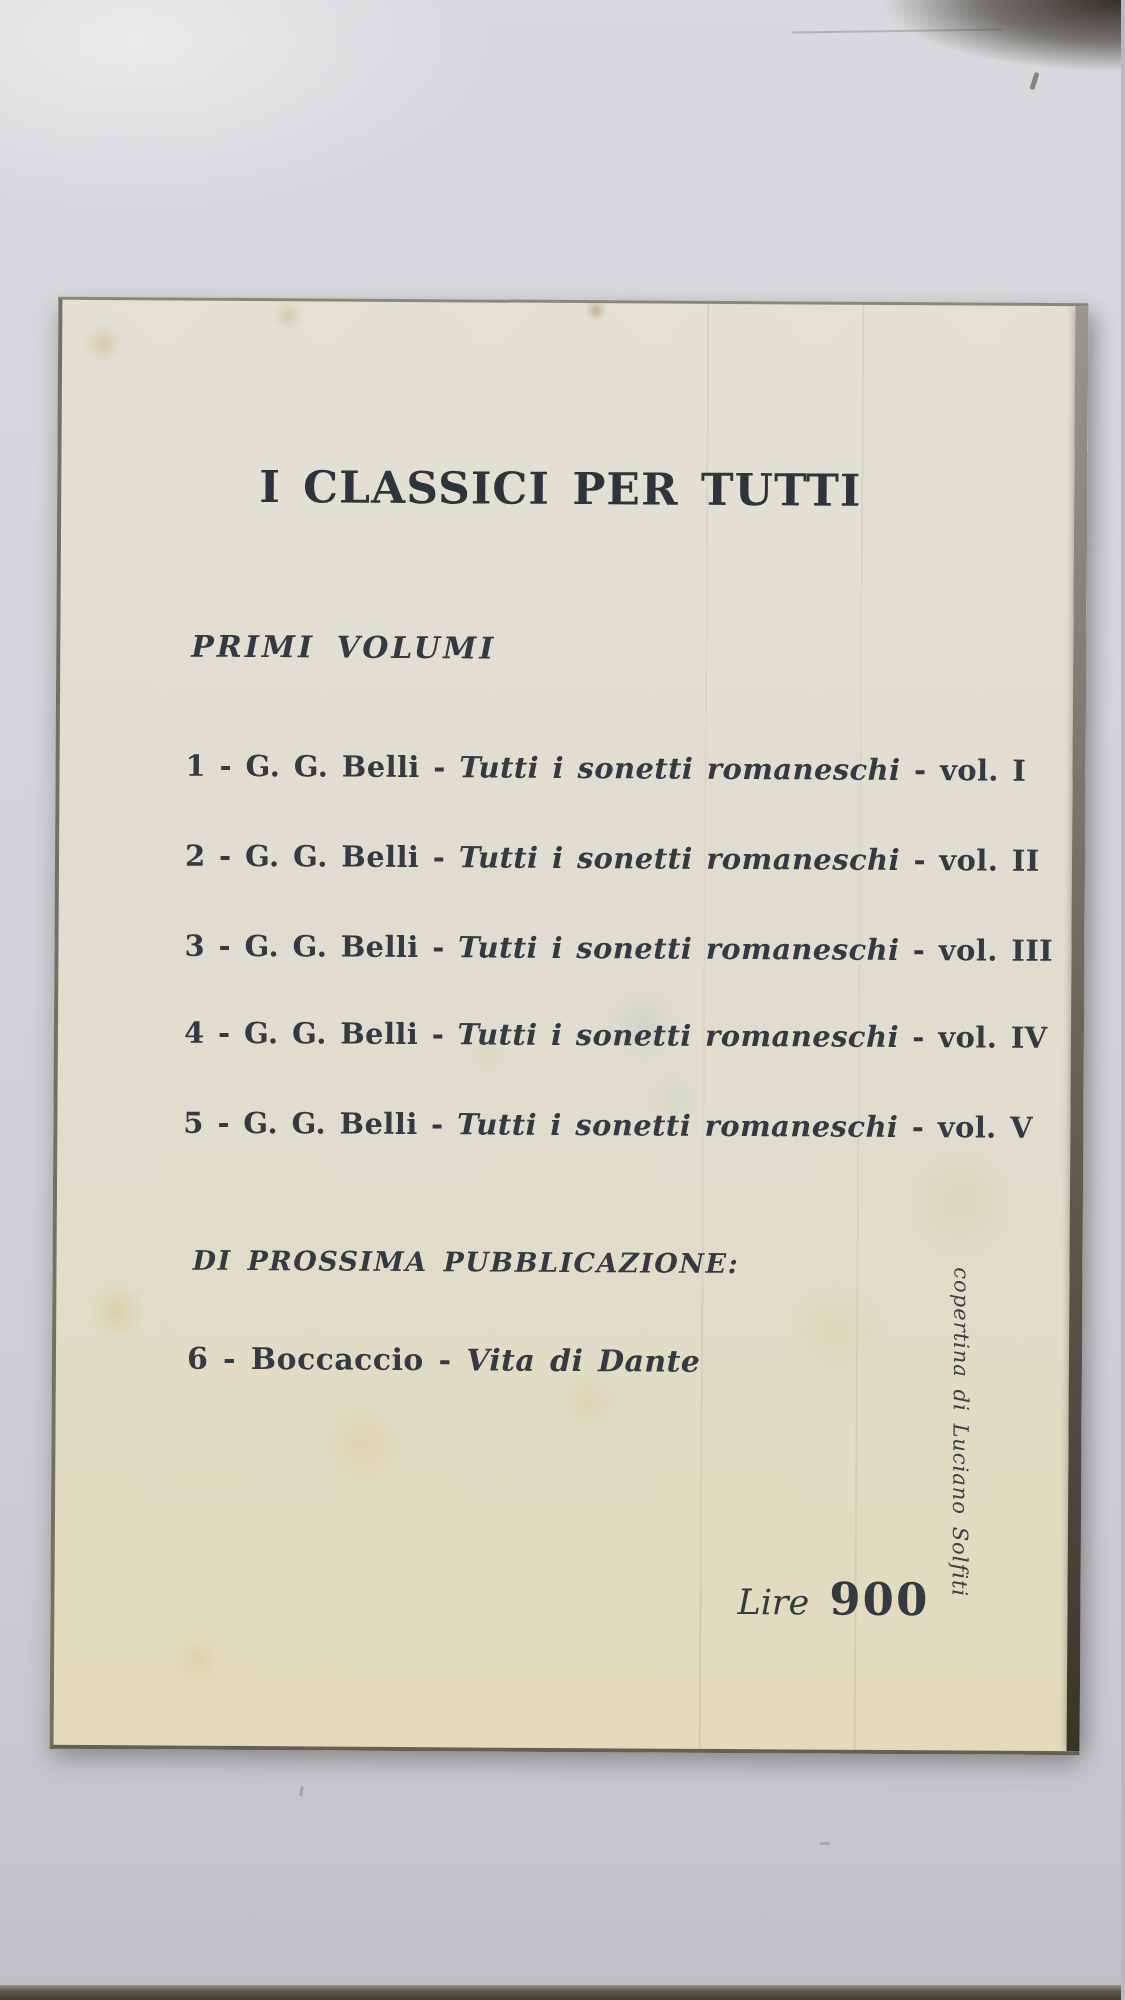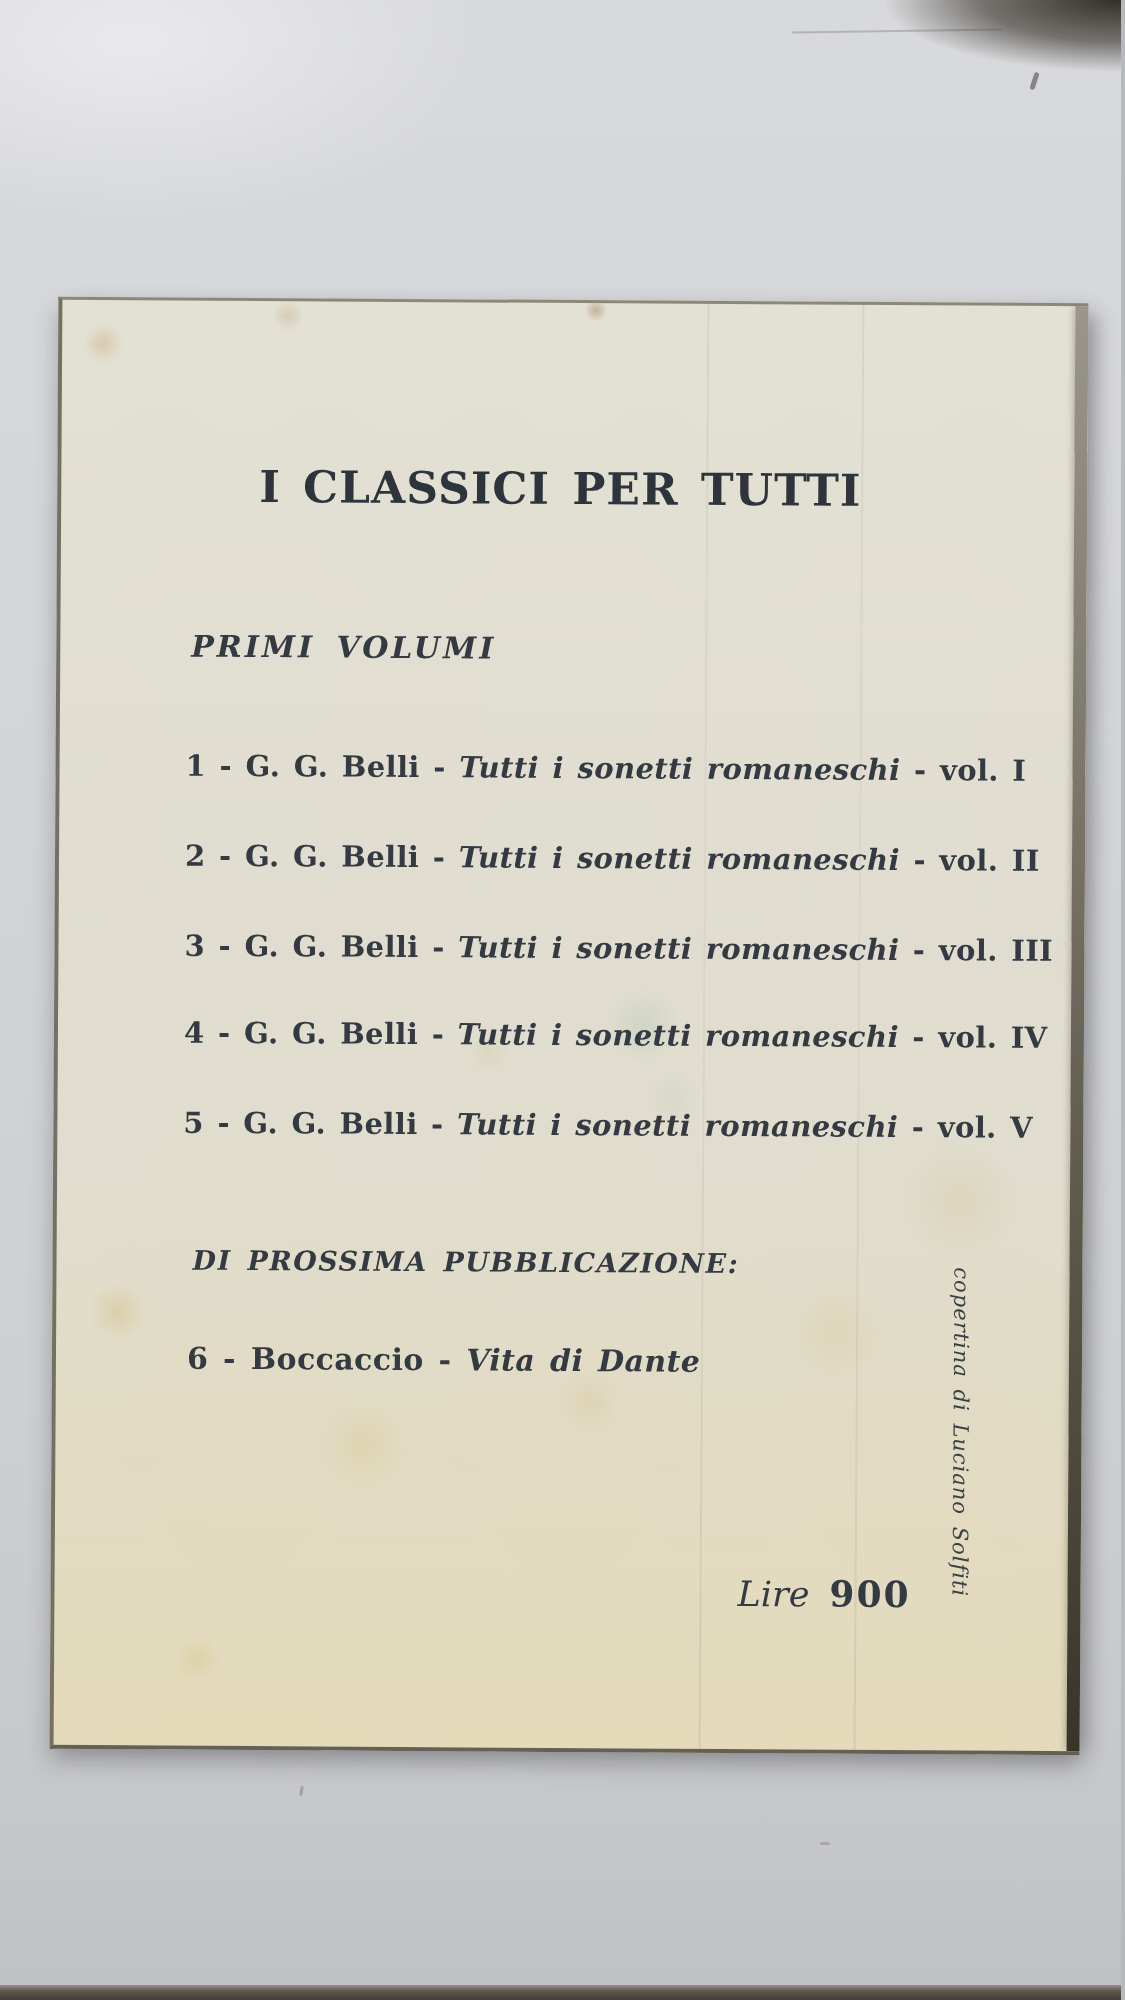--- a/index.html
+++ b/index.html
@@ -83,21 +83,21 @@
   .cover-credit{
     position:absolute;left:893px;top:962px;height:330px;
     writing-mode:vertical-rl;white-space:nowrap;
     font-size:21px;font-style:italic;letter-spacing:1px;word-spacing:4px;
     color:#3b4047;
   }
   .price-line{
     position:absolute;left:683px;top:1268px;display:flex;align-items:baseline;gap:20px;white-space:nowrap;
   }
   .price-currency{font-size:35px;font-style:italic;font-weight:normal;}
-  .price-amount{font-size:36px;font-weight:bold;letter-spacing:2px;}
+  .price-amount{font-size:45px;font-weight:bold;letter-spacing:2px;}
 </style>
 </head>
 <body>
 
 <div id="stage">
 
   <div class="corner-shadow"></div>
   <div class="scratch" style="left:1032px;top:72px;width:5px;height:18px;transform:rotate(18deg);"></div>
   <div class="scratch" style="left:792px;top:30px;width:210px;height:2px;transform:rotate(-0.8deg);opacity:.45;"></div>
   <div class="scratch" style="left:300px;top:1786px;width:3px;height:10px;transform:rotate(10deg);opacity:.5;"></div>

